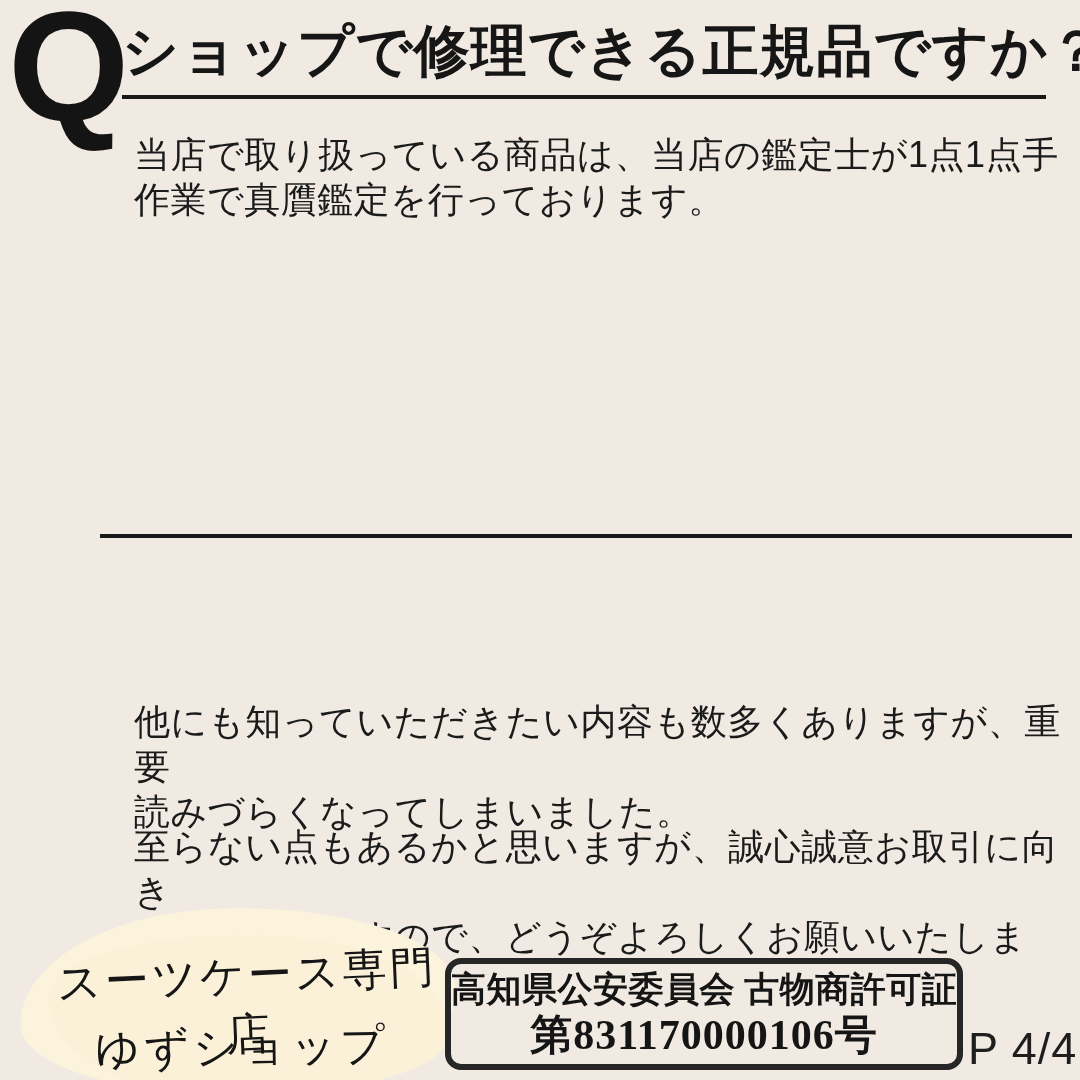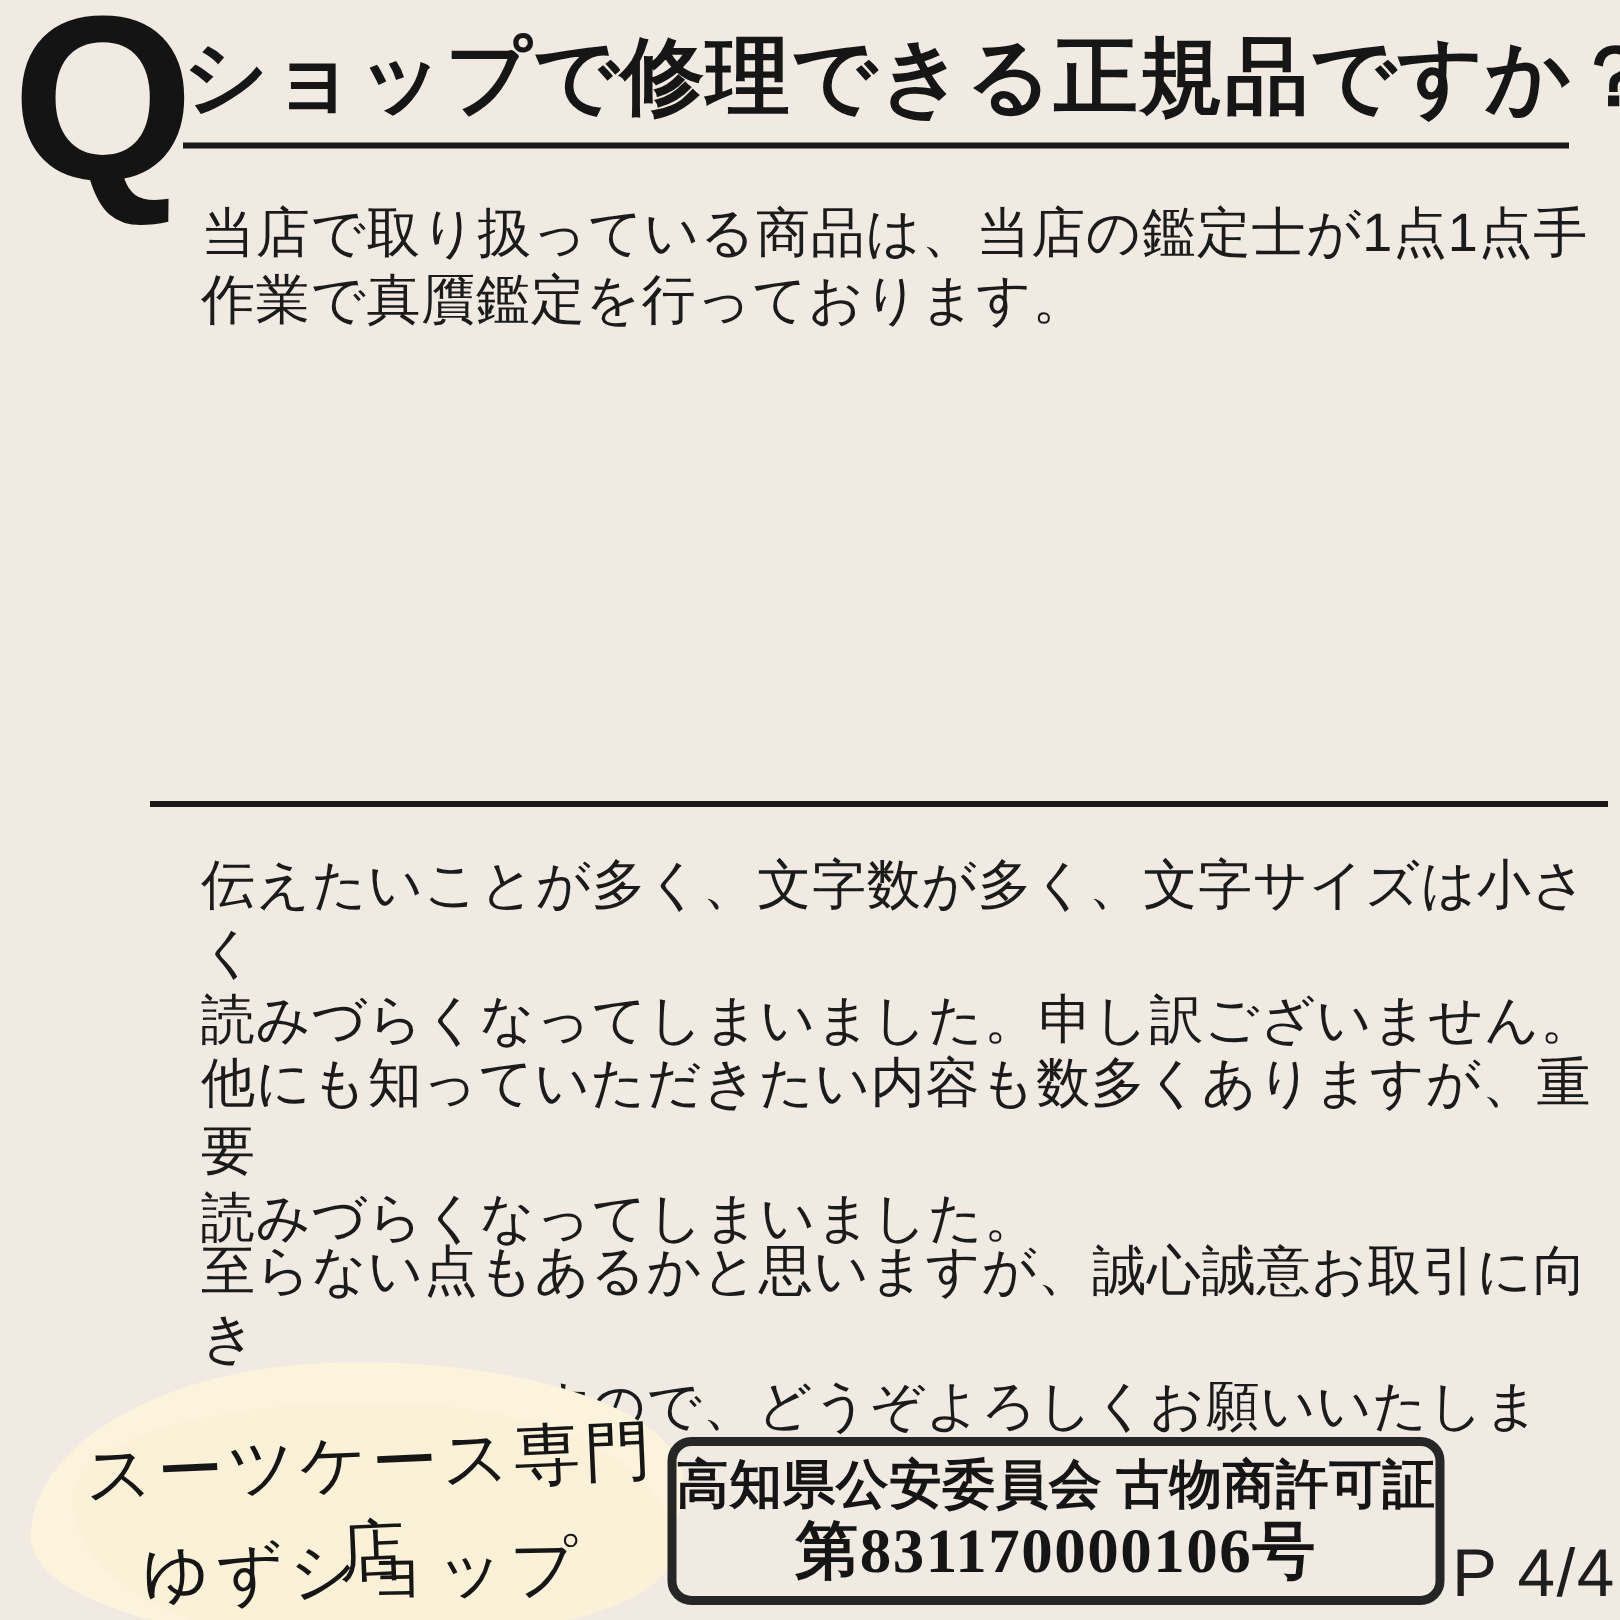--- a/index.html
+++ b/index.html
@@ -108,22 +108,20 @@
   <div class="q-mark">Q</div>
 
   <h1 class="title">ショップで修理できる正規品ですか？</h1>
   <div class="title-underline"></div>
 
   <p class="para p1">当店で取り扱っている商品は、当店の鑑定士が1点1点手
 作業で真贋鑑定を行っております。</p>
 
   <div class="section-divider"></div>
 
-  <p class="para p4">伝えたいことが多く、文字数が多く、文字サイズは小さく
-読みづらくなってしまいました。申し訳ございません。</p>
   <p class="para p5">他にも知っていただきたい内容も数多くありますが、重要
 読みづらくなってしまいました。</p>
   <p class="para p6">至らない点もあるかと思いますが、誠心誠意お取引に向き
 合って参りますので、どうぞよろしくお願いいたします。</p>
 
   <div class="shop-blob"></div>
   <div class="shop-blob2"></div>
   <div class="shop-name-line1">スーツケース専門店</div>
   <div class="shop-name-line2">ゆずショップ</div>
 

